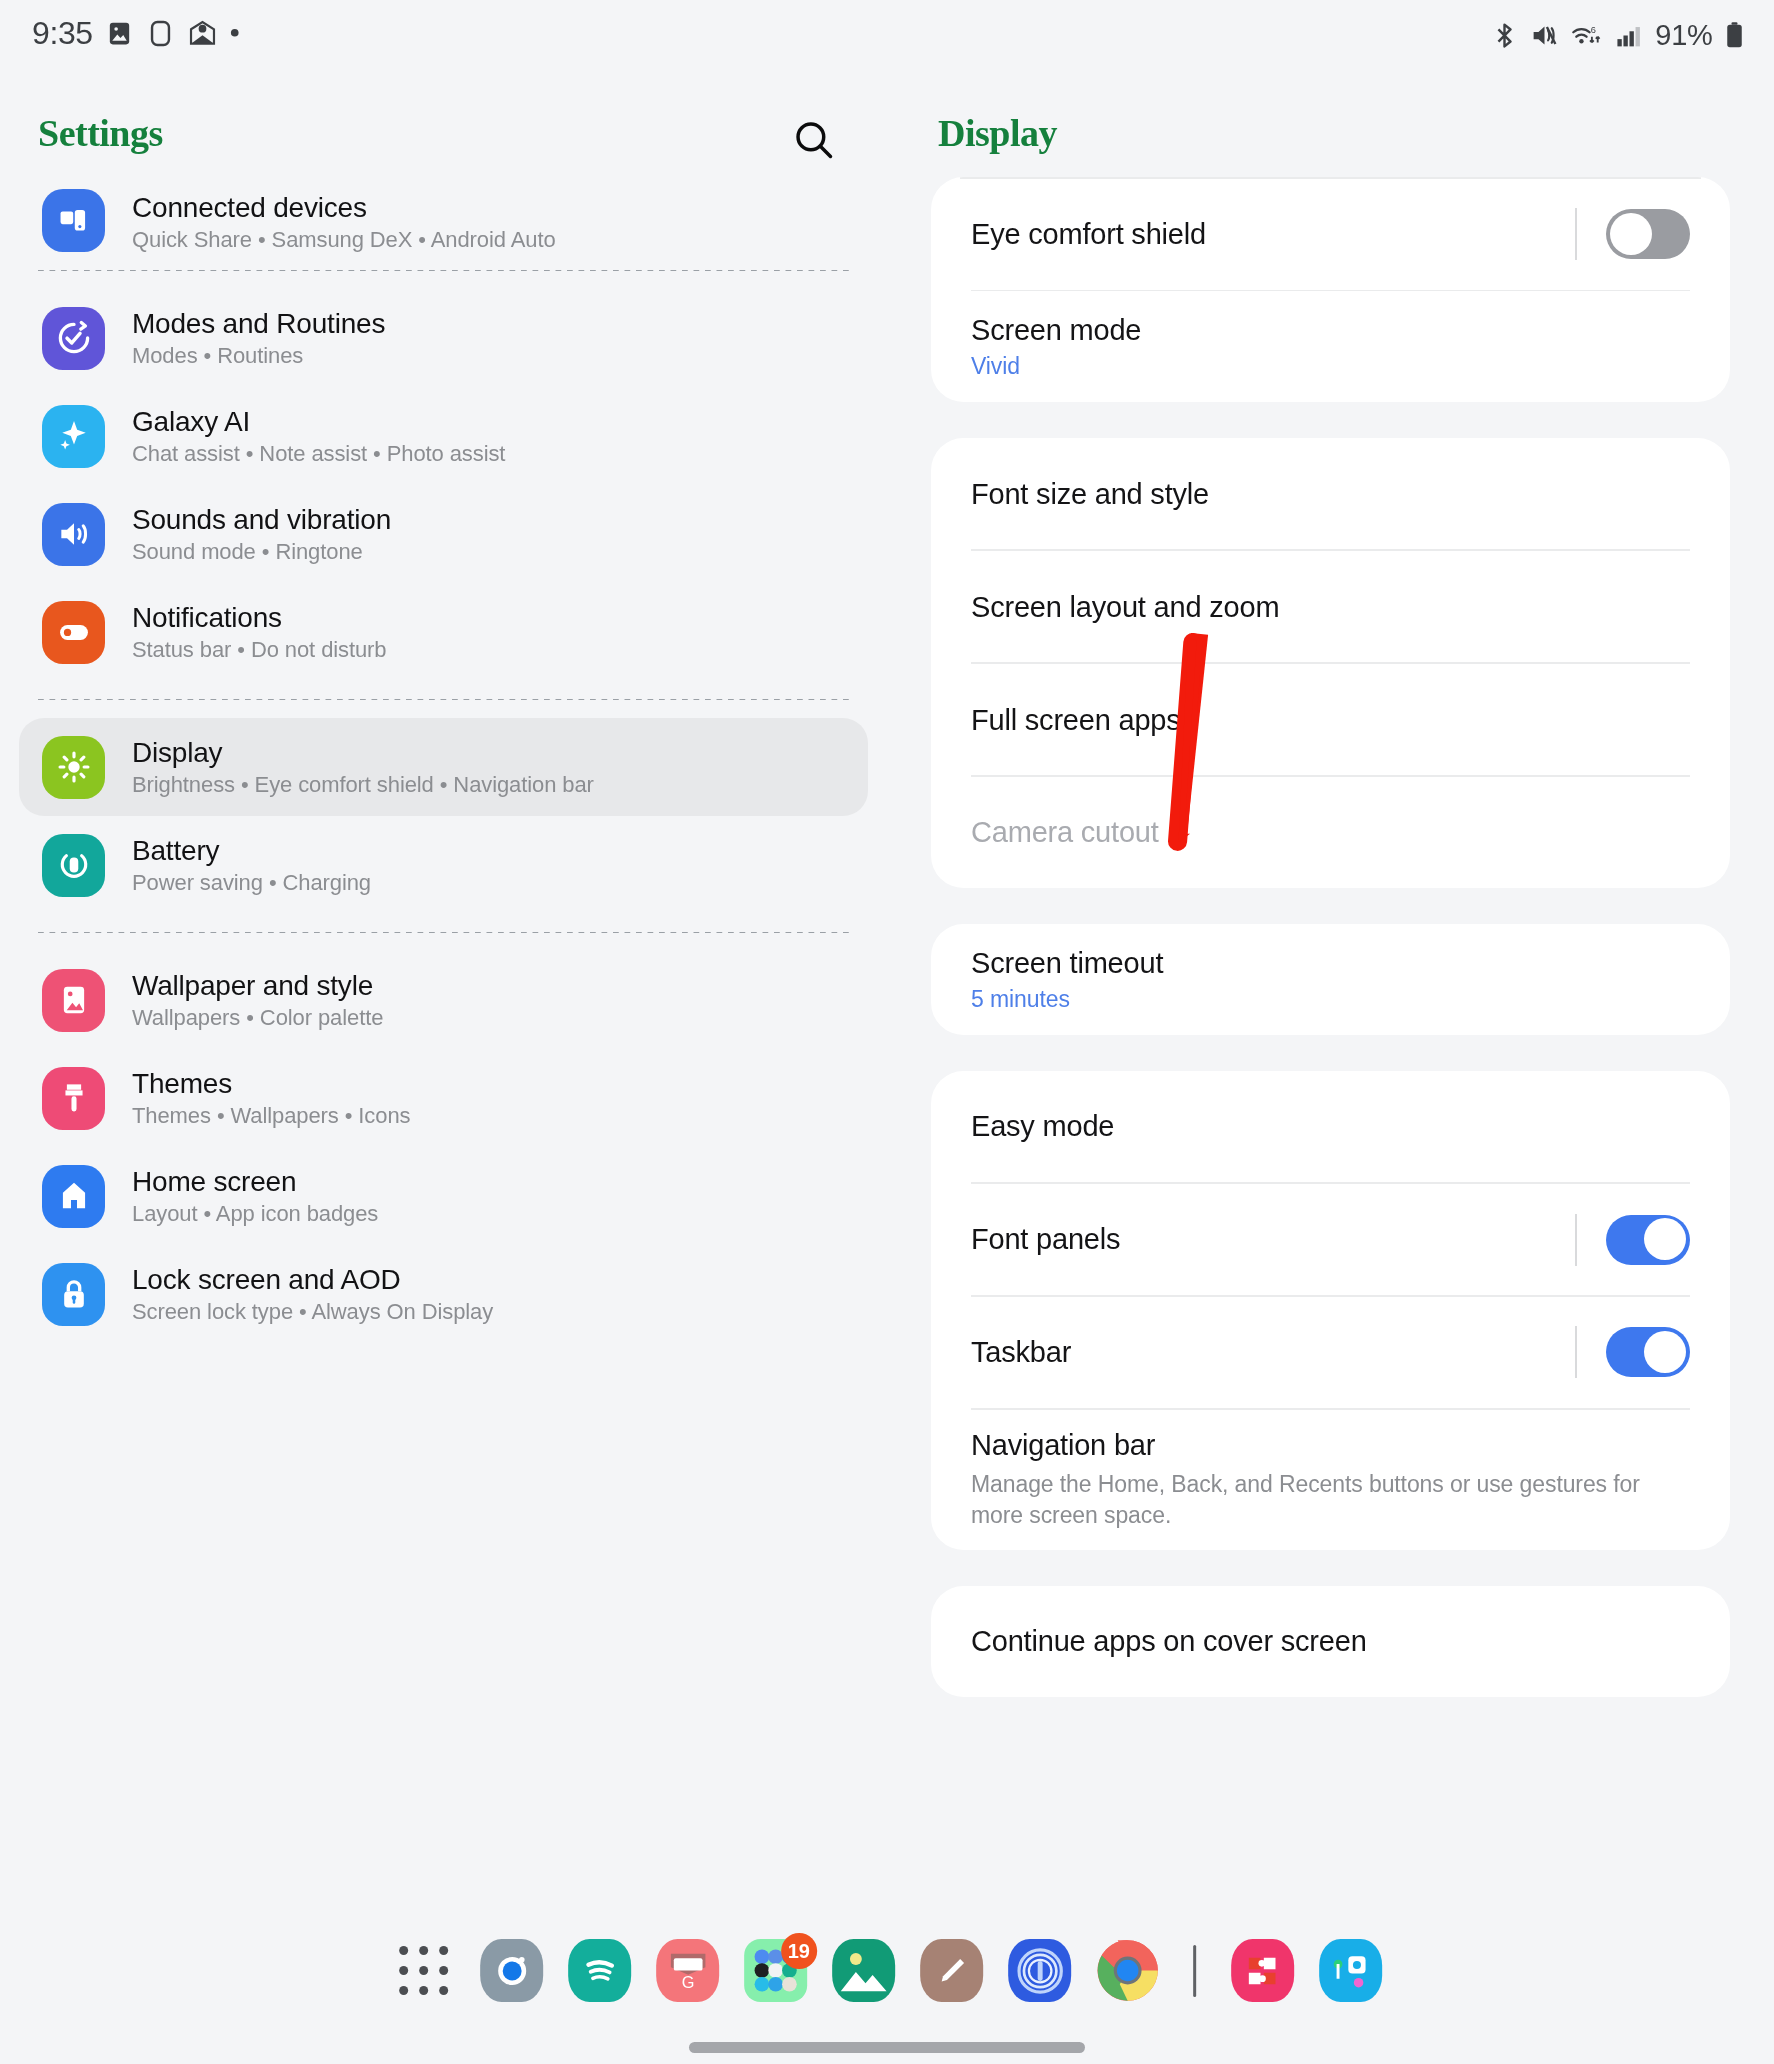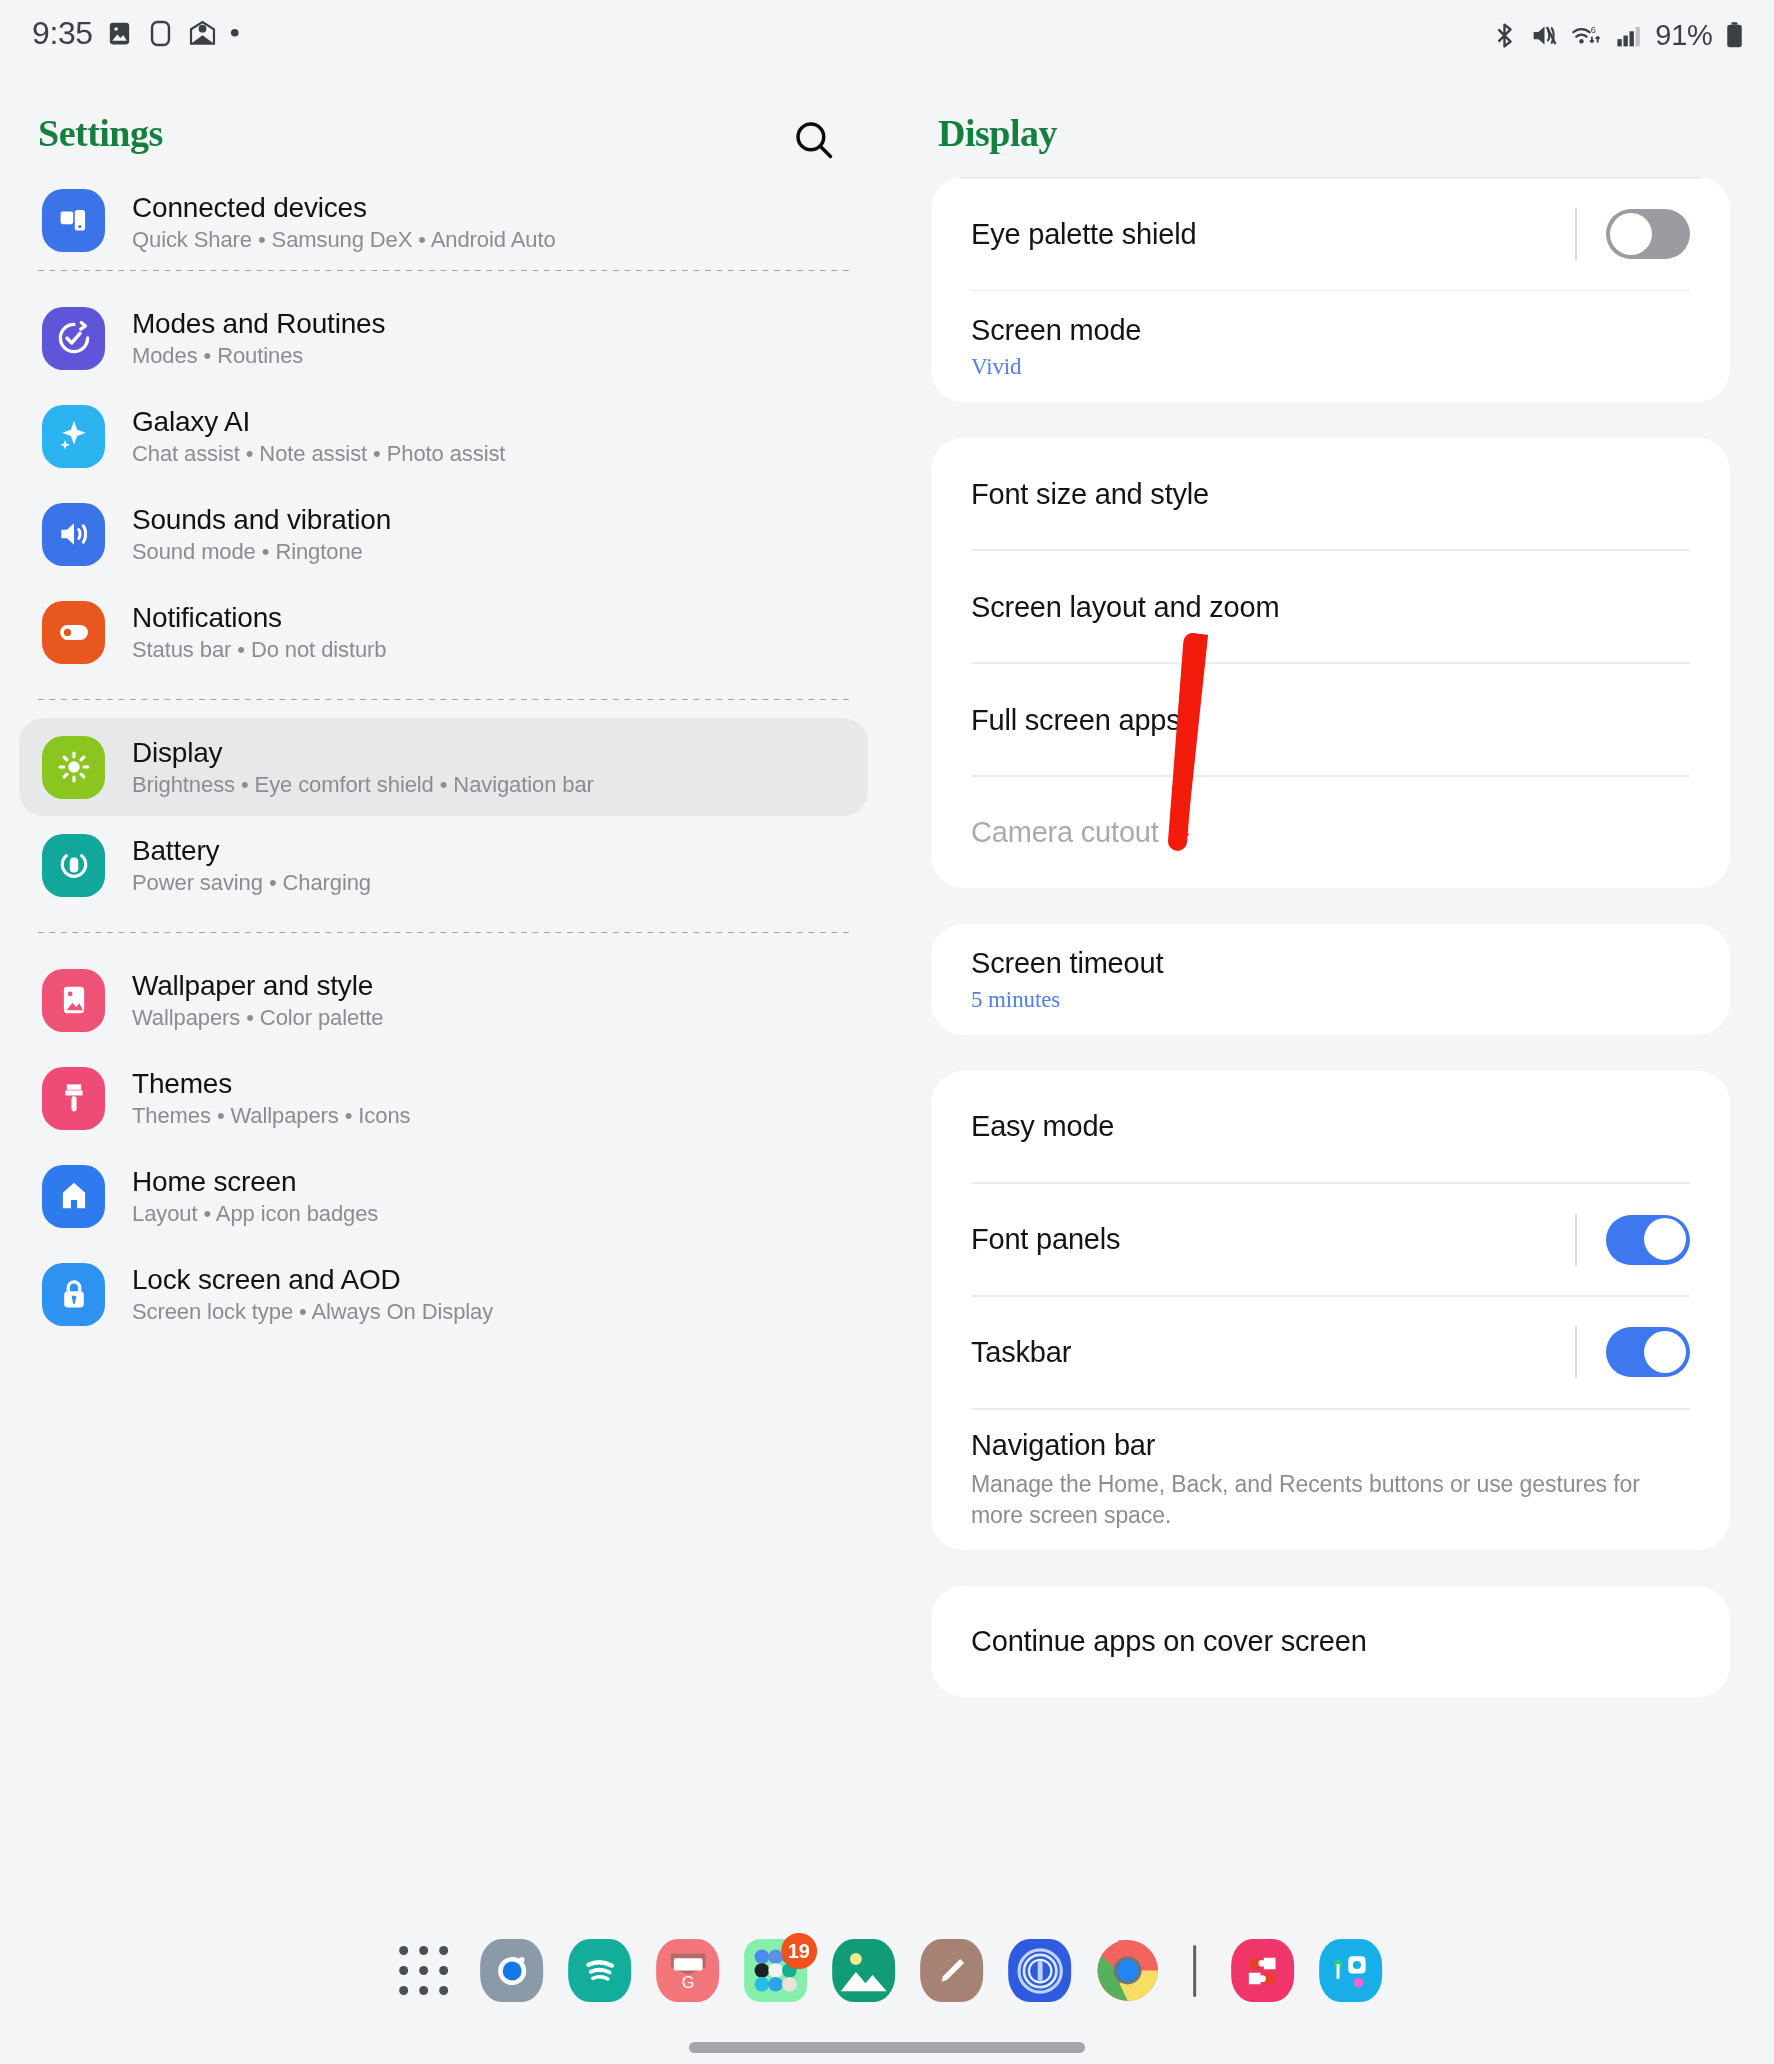--- a/index.html
+++ b/index.html
@@ -43,21 +43,21 @@
   .clipped-top { margin-top: -38px; align-items: flex-end; }
 
   
   .cards { padding: 0 44px; }
   .card { background: #FFFFFF; border-radius: 32.5px; margin-bottom: 36px; overflow: hidden; }
   .card.clipped { border-top-left-radius: 32.5px; border-top-right-radius: 32.5px; margin-top: -15.3px; }
   .row { position: relative; display: flex; align-items: center; min-height: 111px; padding: 0 40px; }
   .row-txt { display: flex; flex-direction: column; justify-content: center; gap: 7.6px; flex: 1; padding: 19px 0; }
   .row-label { font-size: 29px; color: #141416; letter-spacing: -0.2px; line-height: 1.12; }
   .row-label.disabled { color: #A9ABB0; }
-  .row-value { font-size: 23px; color: #4E7FE8; letter-spacing: -0.1px; line-height: 1.12; font-family: Liberation Serif, serif; }
+  .row-value { font-size: 23px; color: #4E7FE8; letter-spacing: -0.1px; line-height: 1.12; }
   .row-desc { font-size: 23px; color: #8B8D91; letter-spacing: -0.1px; line-height: 1.35; max-width: 669px; }
   .divider { height: 1.9px; background: #EAEBEC; margin: 0 40px; }
   .divider.full { margin: 0 29px; }
 
   
   .tgl-wrap { display: flex; align-items: center; gap: 29px; }
   .tgl-sep { width: 1.9px; height: 52px; background: #D9DADC; }
   .toggle { width: 84px; height: 50px; border-radius: 25px; position: relative; flex: 0 0 84px; }
   .toggle .knob { position: absolute; top: 3.8px; width: 42px; height: 42px; border-radius: 50%; background: #FFFFFF; }
   .toggle.off { background: #9A9CA1; }
@@ -293,21 +293,21 @@
 
   <div class="right-pane">
     <div class="pane-head">
       <div class="pane-title right-title">Display</div>
     </div>
     <div class="cards" id="cards">
         <div class="card clipped">
           <div class="divider full"></div>
           <div class="row">
             <div class="row-txt">
-              <div class="row-label">Eye palette shield</div>
+              <div class="row-label">Eye comfort shield</div>
             </div>
             <div class="tgl-wrap">
               <div class="tgl-sep"></div>
               <div class="toggle off">
                 <div class="knob"></div>
               </div>
             </div>
           </div>
           <div class="divider"></div>
           <div class="row">

